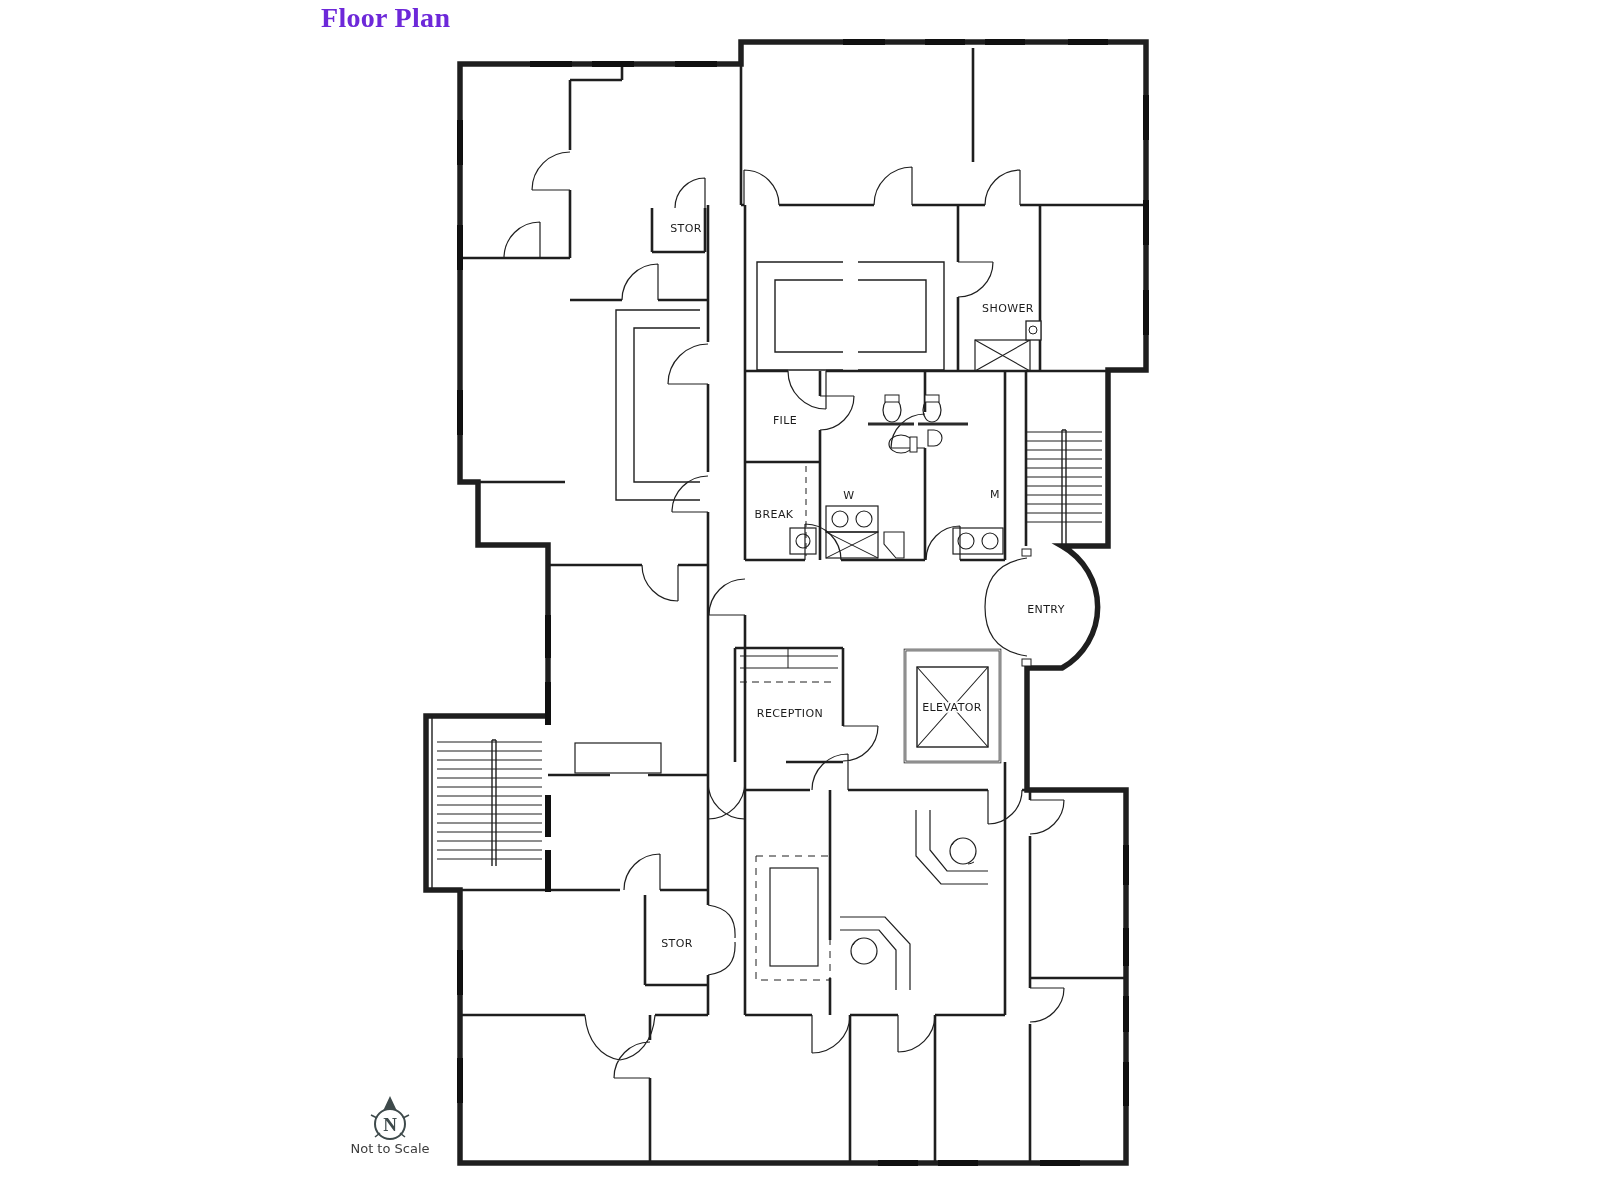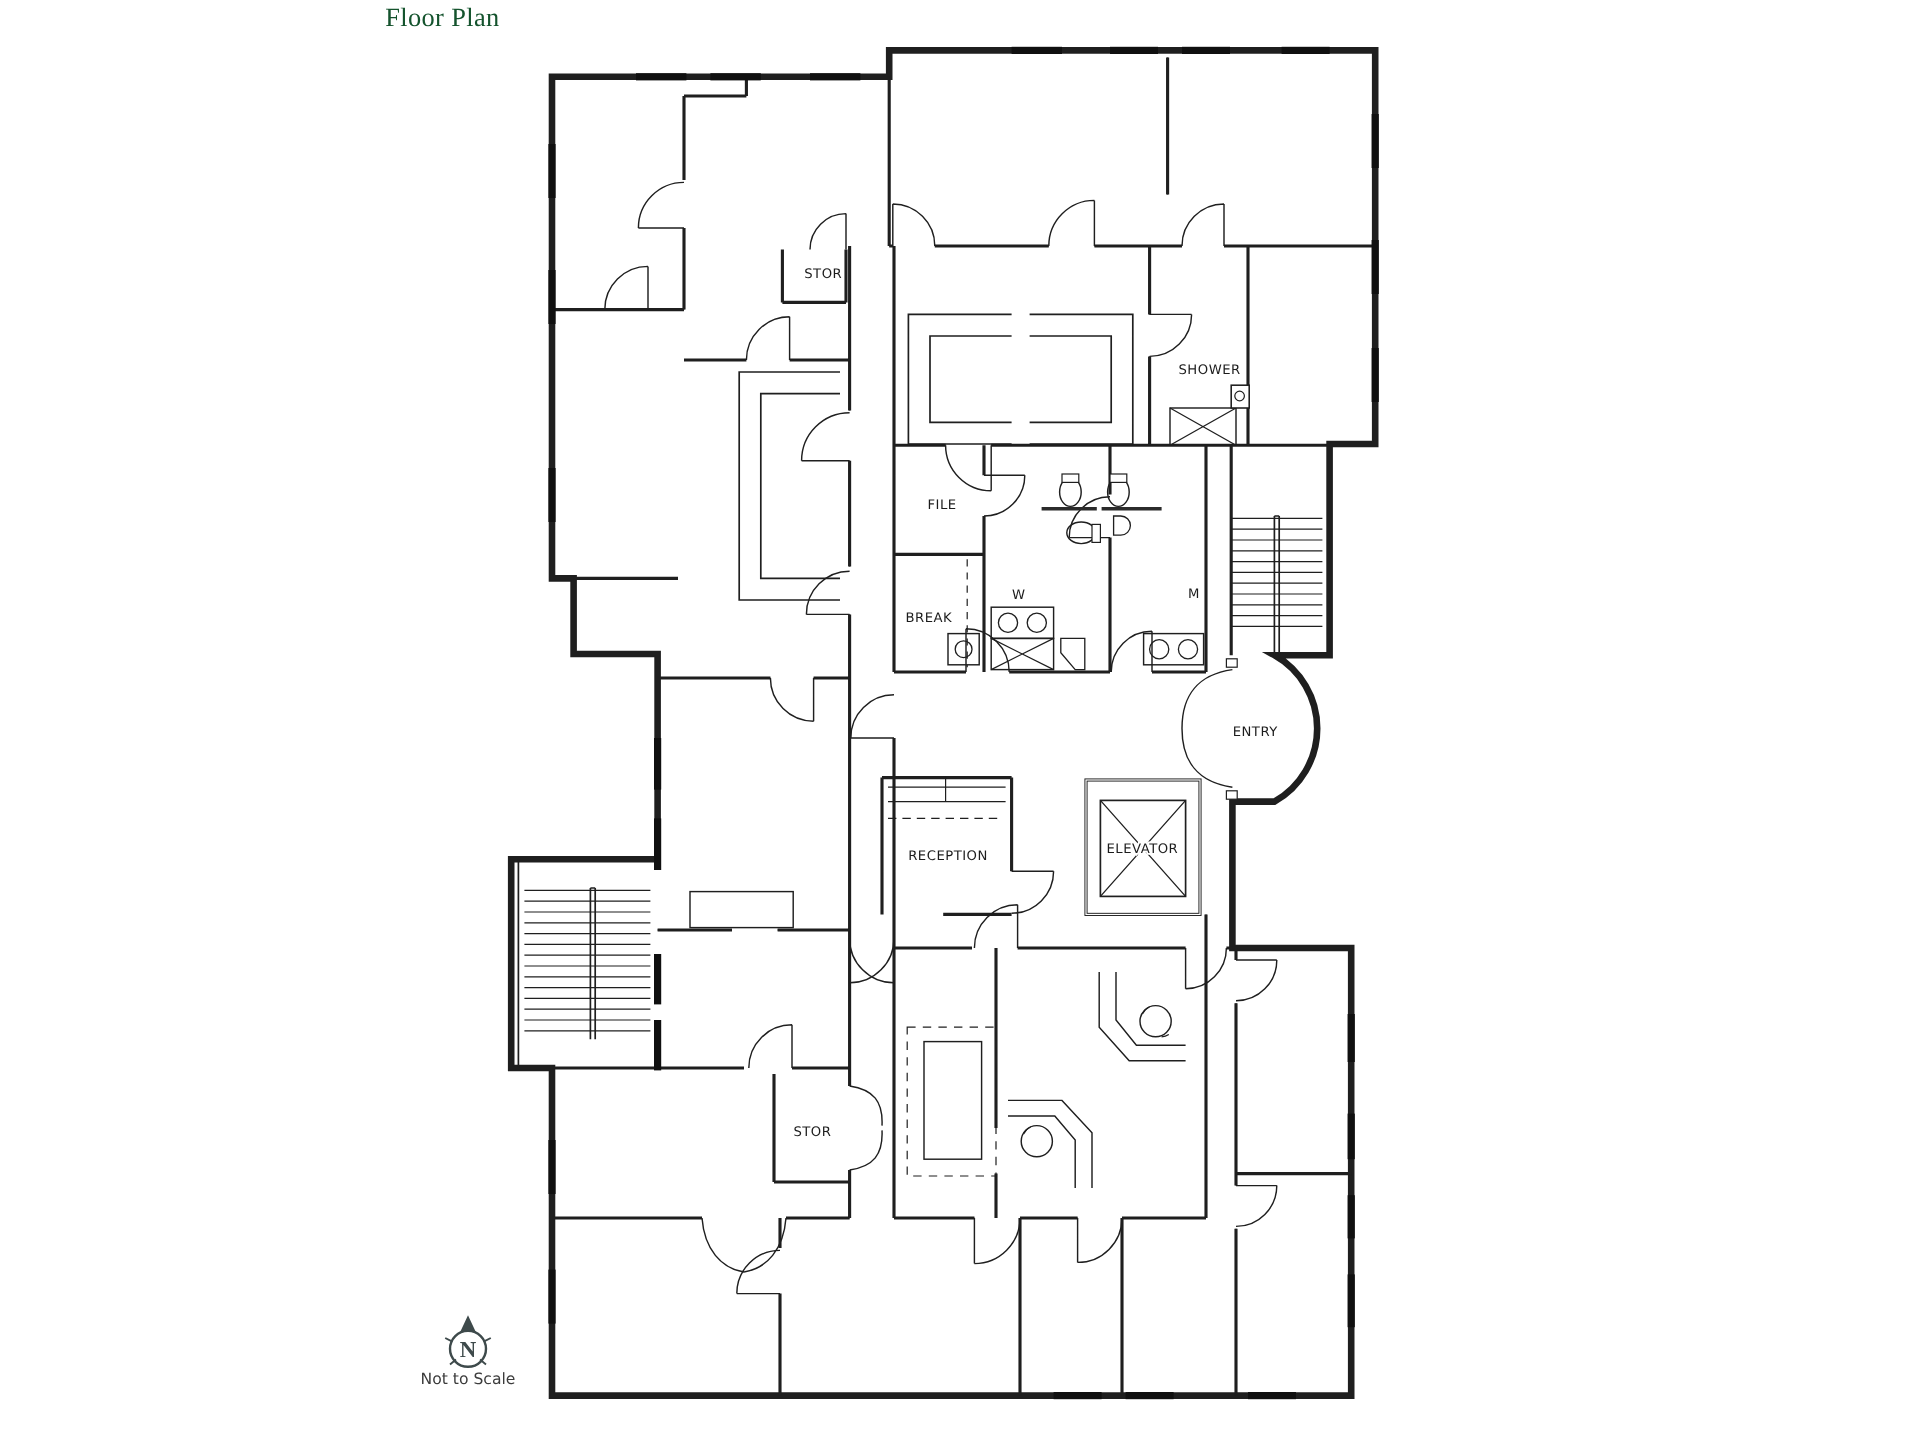--- a/index.html
+++ b/index.html
@@ -1,20 +1,20 @@
 <!DOCTYPE html>
 <html><head>
 <meta charset="utf-8">
 <style>
   html,body{margin:0;padding:0;background:#ffffff;}
   .page{position:relative;width:1600px;height:1200px;background:#ffffff;overflow:hidden;
         font-family:"DejaVu Sans", sans-serif;}
   .page-title{position:absolute;left:321px;top:2px;margin:0;
-        font-family:"Liberation Serif", serif;font-weight:400;font-size:22px;
-        color:#14532d;letter-spacing:.3px;}
+        font-family:"Liberation Serif", serif;font-weight:700;font-size:28px;
+        color:#6d28d9;letter-spacing:.3px;}
   svg text.room-label{font-family:"DejaVu Sans", sans-serif;font-size:11px;fill:#1c1c1c;
         letter-spacing:.4px;text-anchor:middle;}
   svg text.room-label.on-lines{paint-order:stroke;stroke:#ffffff;stroke-width:3px;}
   svg text.scale-note{font-family:"DejaVu Sans", sans-serif;font-size:13px;fill:#3c3c3c;
         text-anchor:middle;}
   svg text.compass-n{font-family:"Liberation Serif", serif;font-size:19px;font-weight:bold;
         fill:#3e4a4b;text-anchor:middle;}
   .w{stroke:#1f1f1f;fill:none;}
 </style>
 </head>

